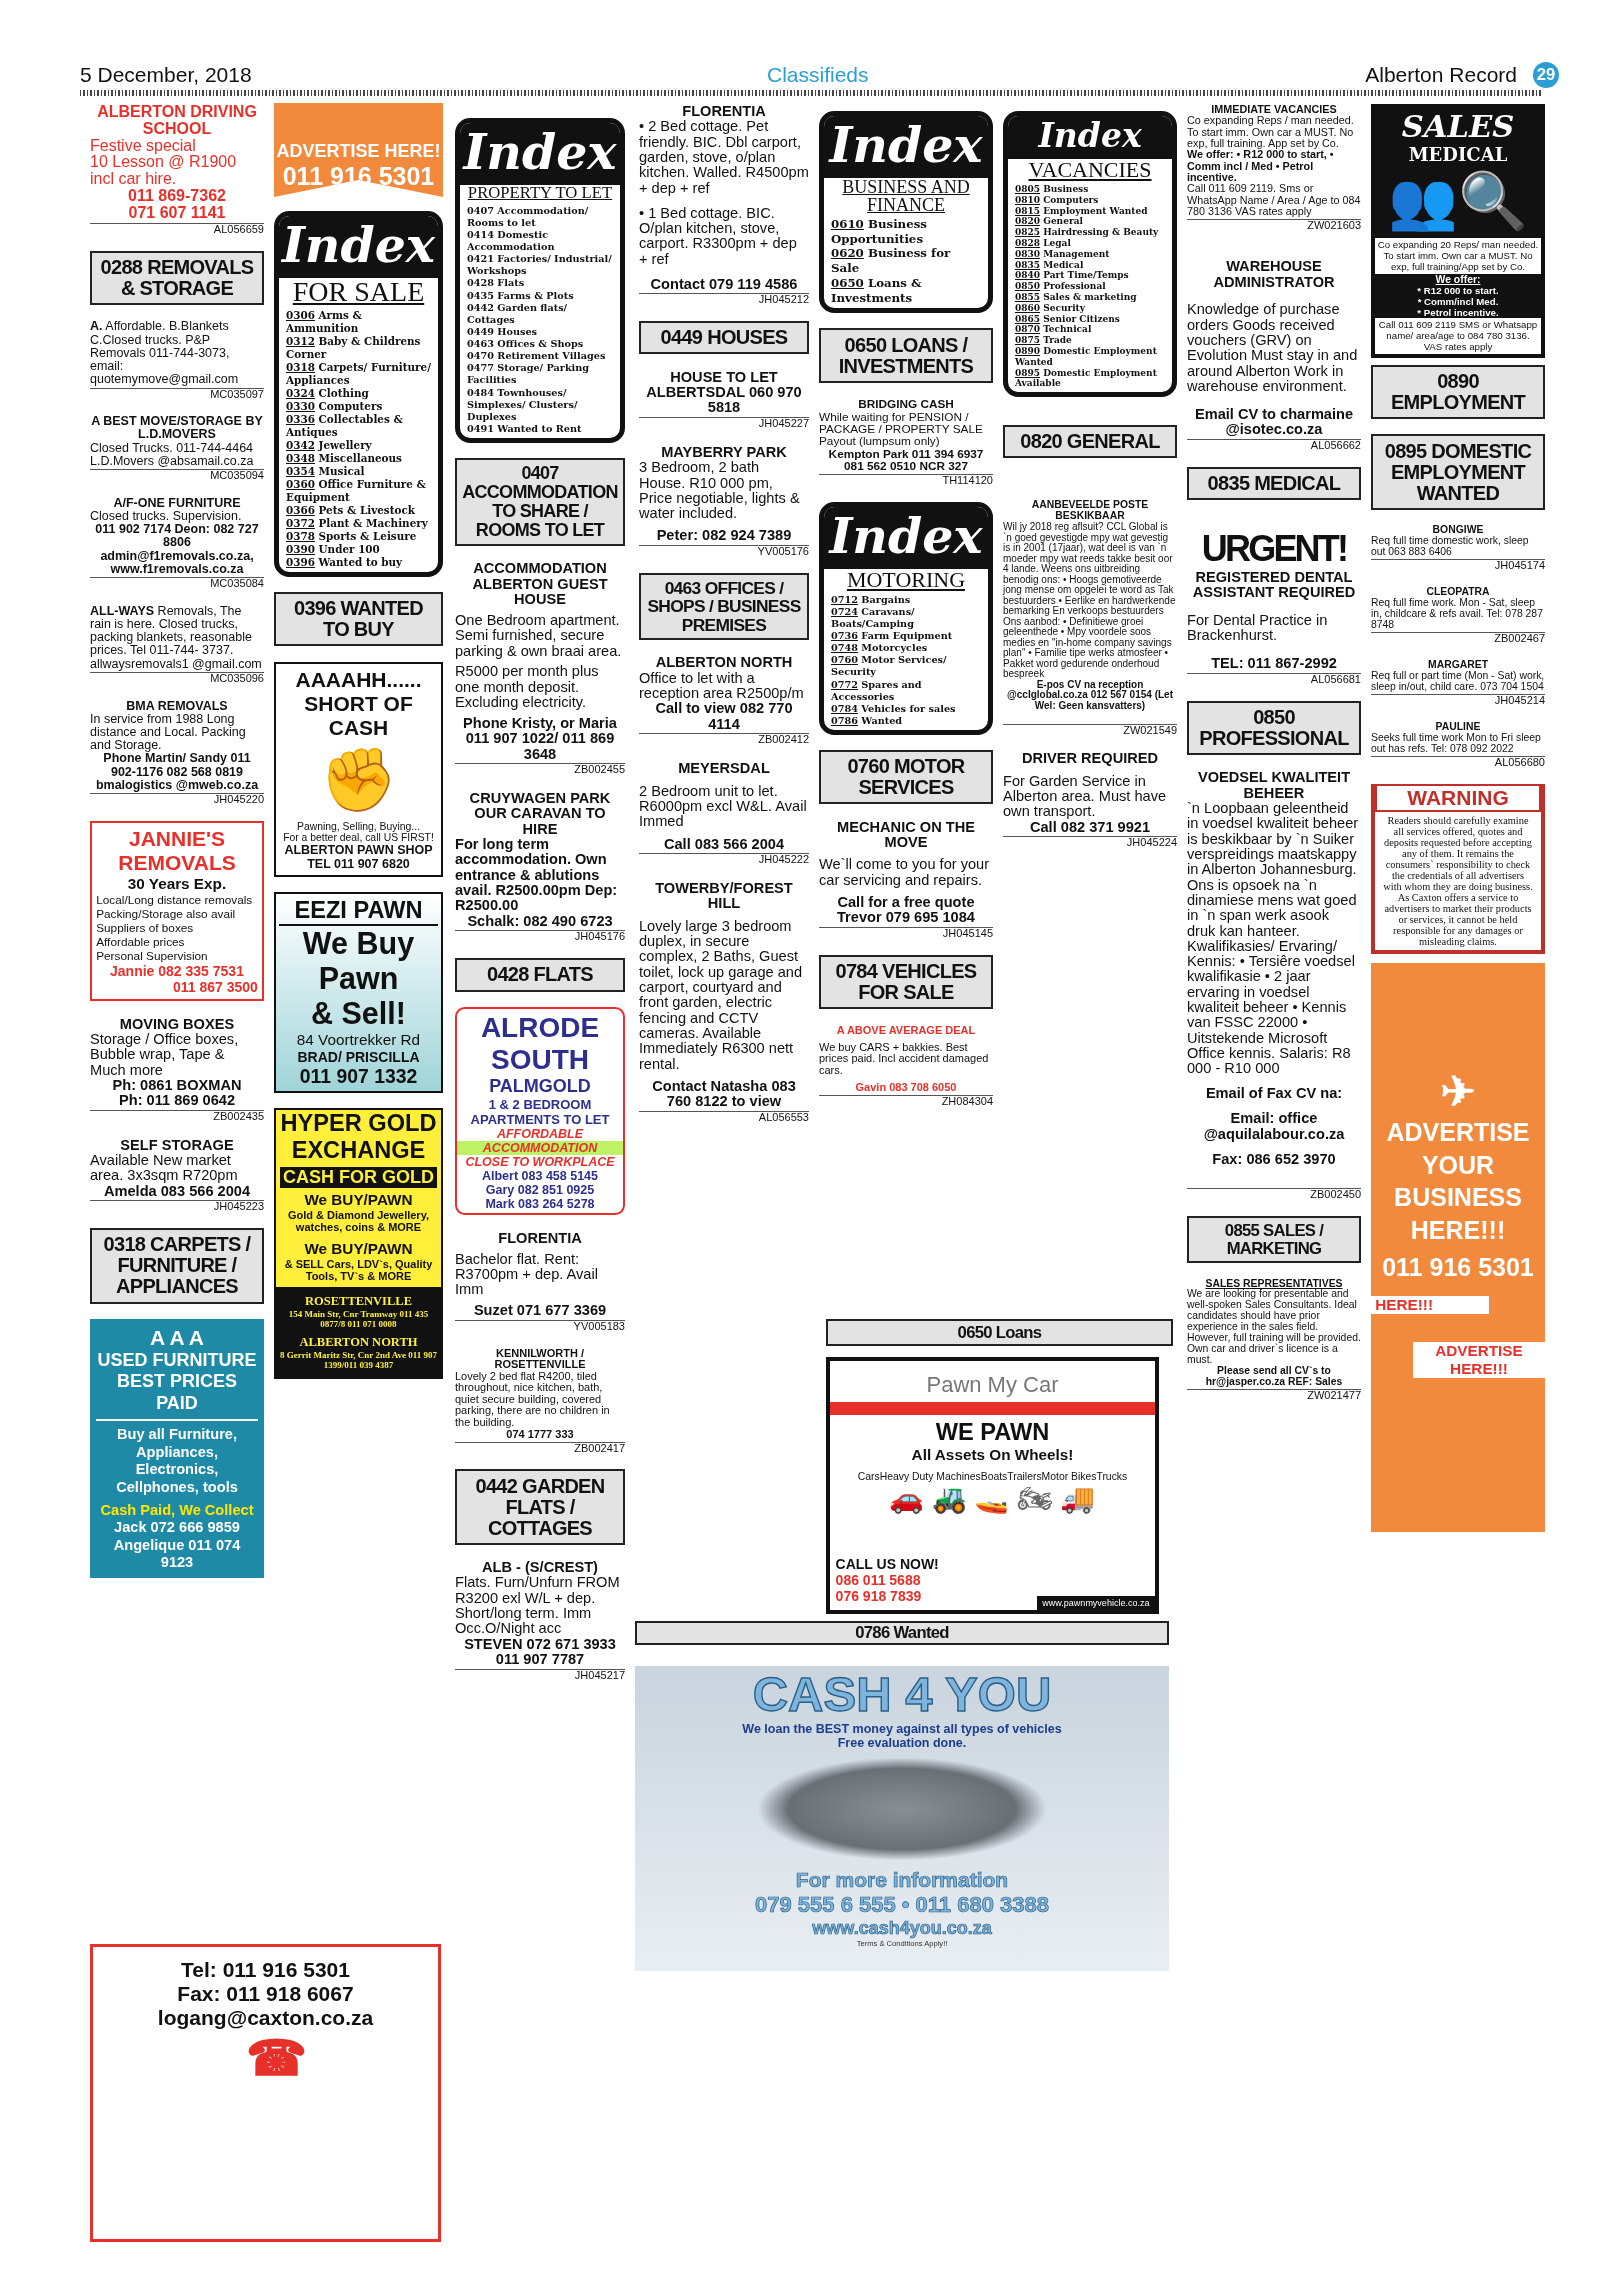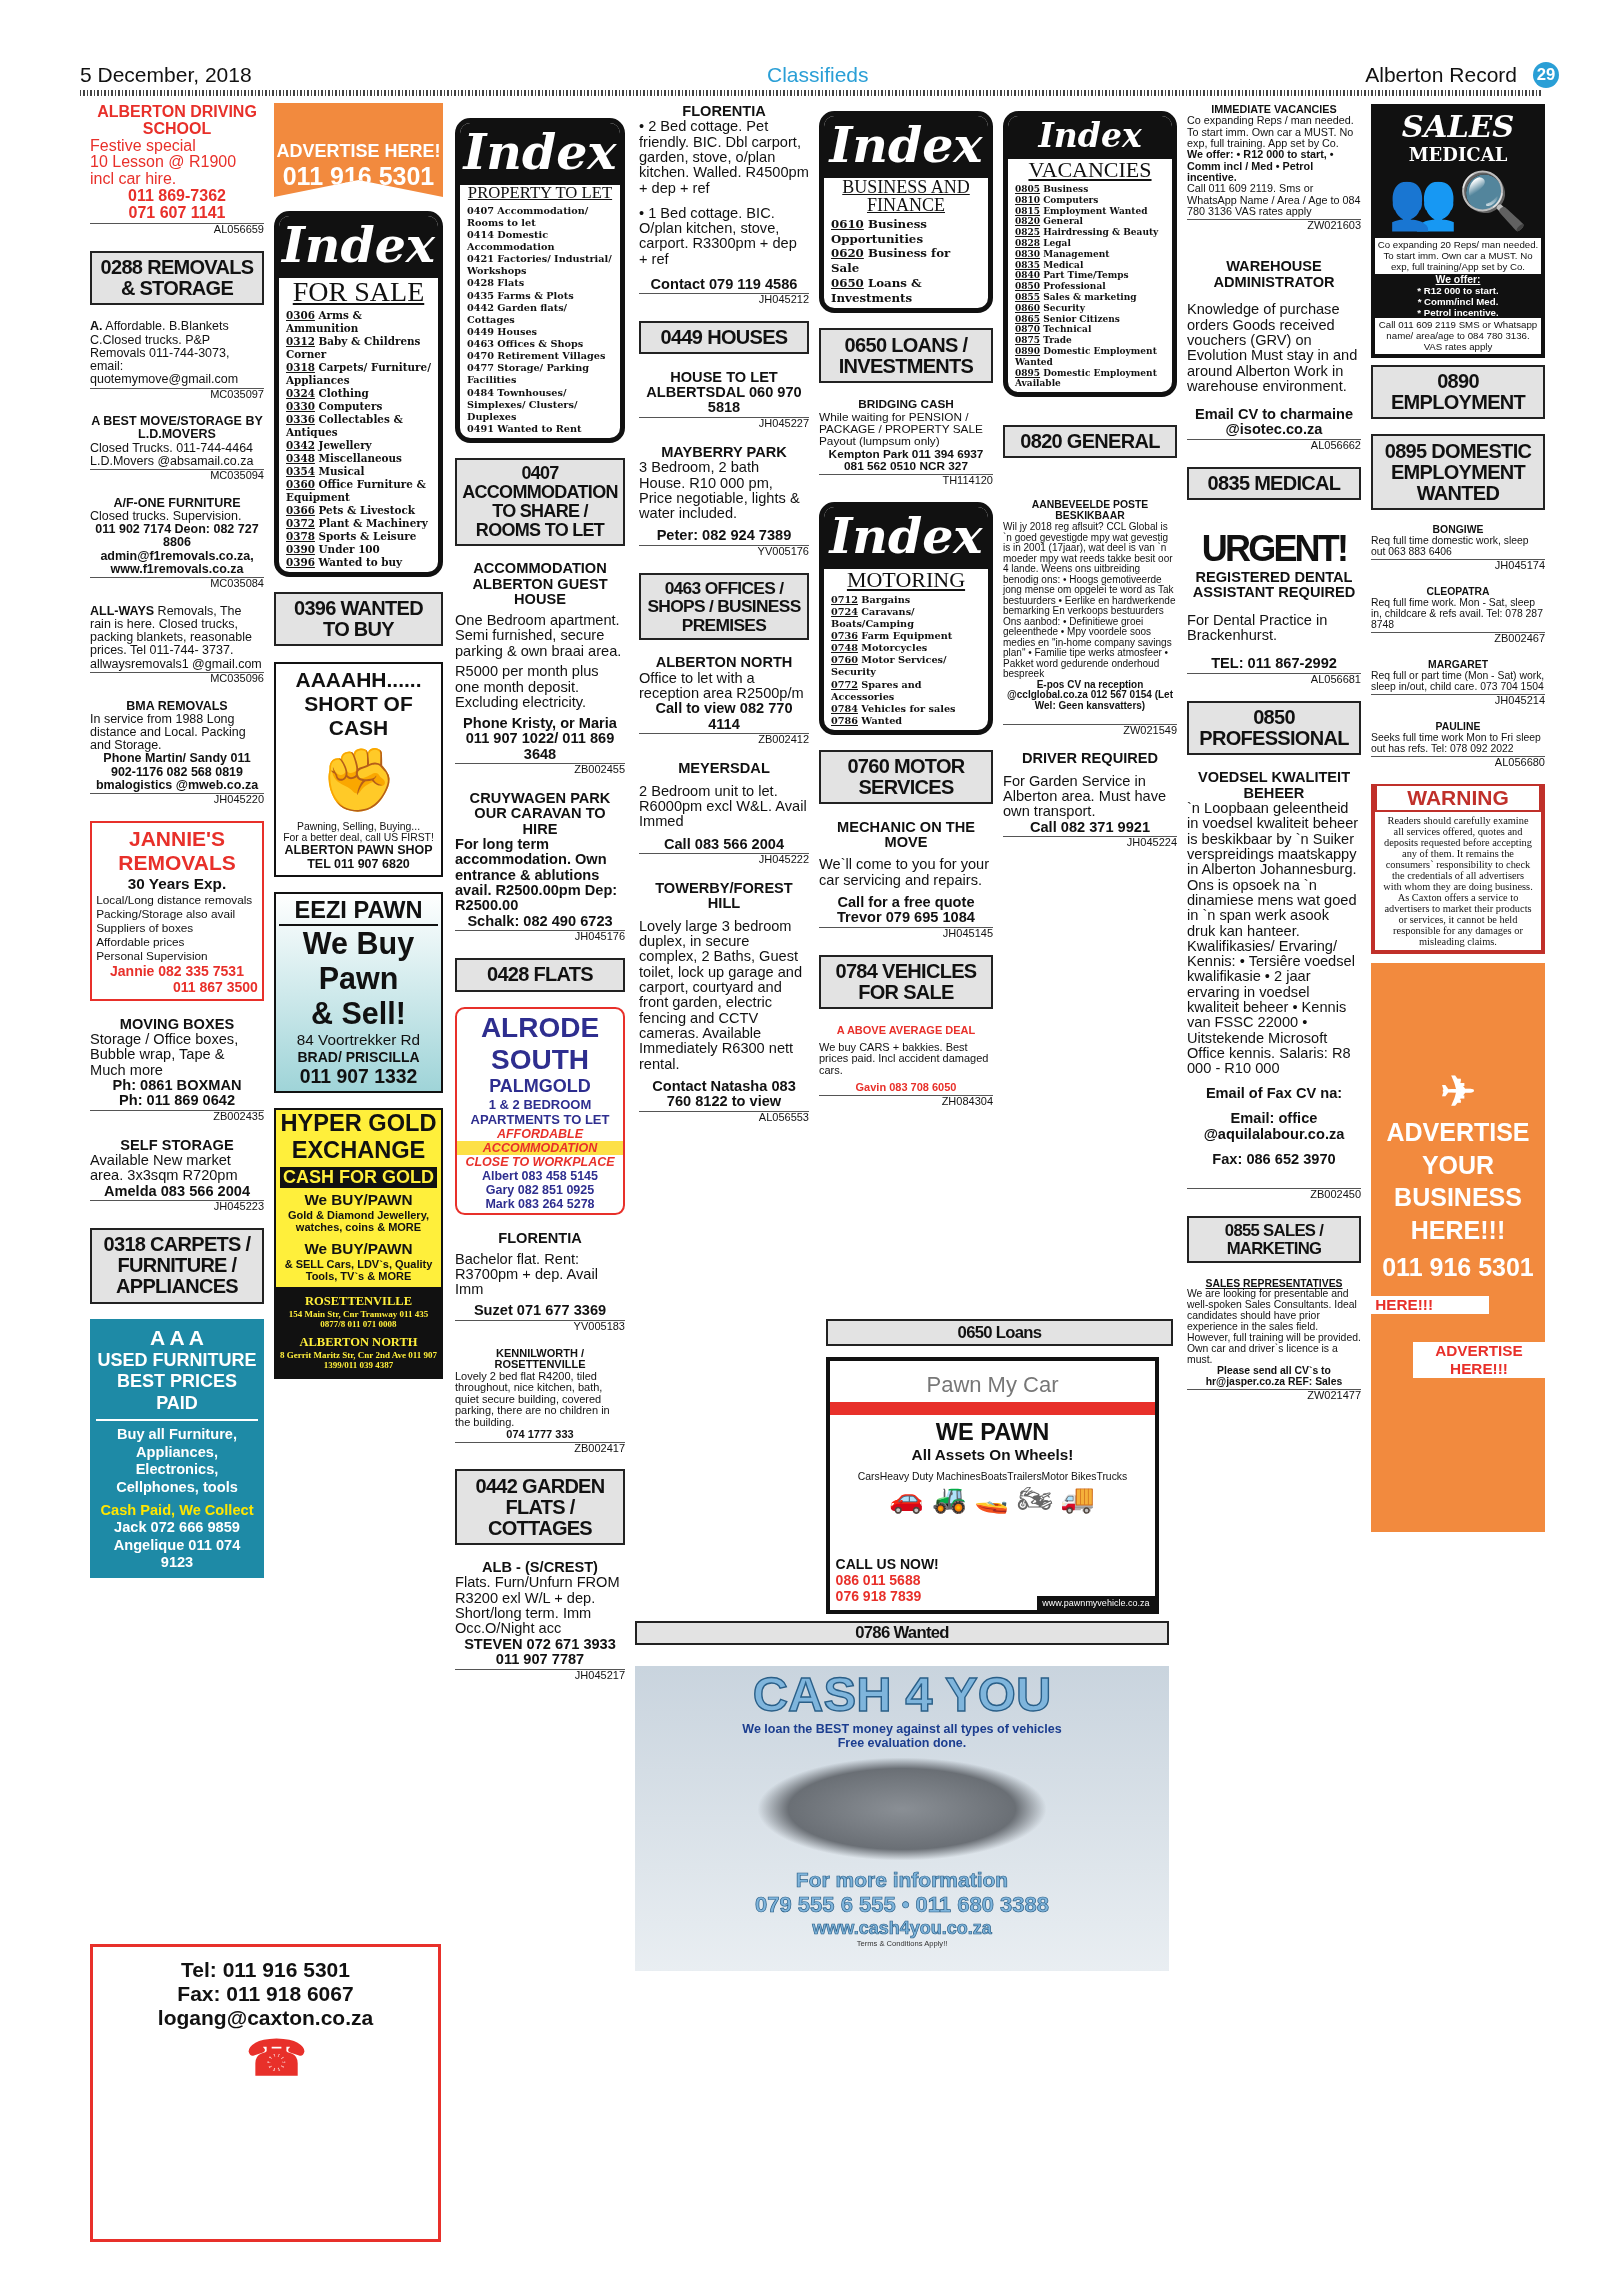--- a/index.html
+++ b/index.html
@@ -176,21 +176,21 @@
       <div class="ref">ZB002455</div>
     </div>
   <div class="ad"><div class="h">CRUYWAGEN PARK OUR CARAVAN TO HIRE</div><b>For long term accommodation. Own entrance &amp; ablutions avail. R2500.00pm Dep: R2500.00</b><div class="c">Schalk: 082 490 6723</div><div class="ref">JH045176</div></div>
   <div class="cat">0428 FLATS</div>
   <div class="box" style="border-color:#e8302a;border-radius:9.7px;font-weight:bold;color:#2e2e8f;padding:2.8px 0">
     <div style="font-size:28px">ALRODE</div>
     <div style="font-size:28px">SOUTH</div>
     <div style="font-size:18px">PALMGOLD</div>
     <div style="font-size:13px">1 &amp; 2 BEDROOM APARTMENTS TO LET</div>
     <div class="red" style="font-style:italic;font-size:12.5px">AFFORDABLE</div>
-    <div class="red" style="font-style:italic;font-size:12.5px;background:#fde047">ACCOMMODATION</div>
+    <div class="red" style="font-style:italic;font-size:12.5px;background:#bef264">ACCOMMODATION</div>
     <div class="red" style="font-style:italic;font-size:12.5px">CLOSE TO WORKPLACE</div>
     <div style="font-size:12.5px">Albert 083 458 5145</div>
     <div style="font-size:12.5px">Gary 082 851 0925</div>
     <div style="font-size:12.5px">Mark 083 264 5278</div>
   </div>
   <div class="ad">
       <div class="h">FLORENTIA</div>
       <p style="margin:5.6px 0">Bachelor flat. Rent: R3700pm + dep. Avail Imm</p>
       <div class="c">Suzet 071 677 3369</div>
       <div class="ref">YV005183</div>

